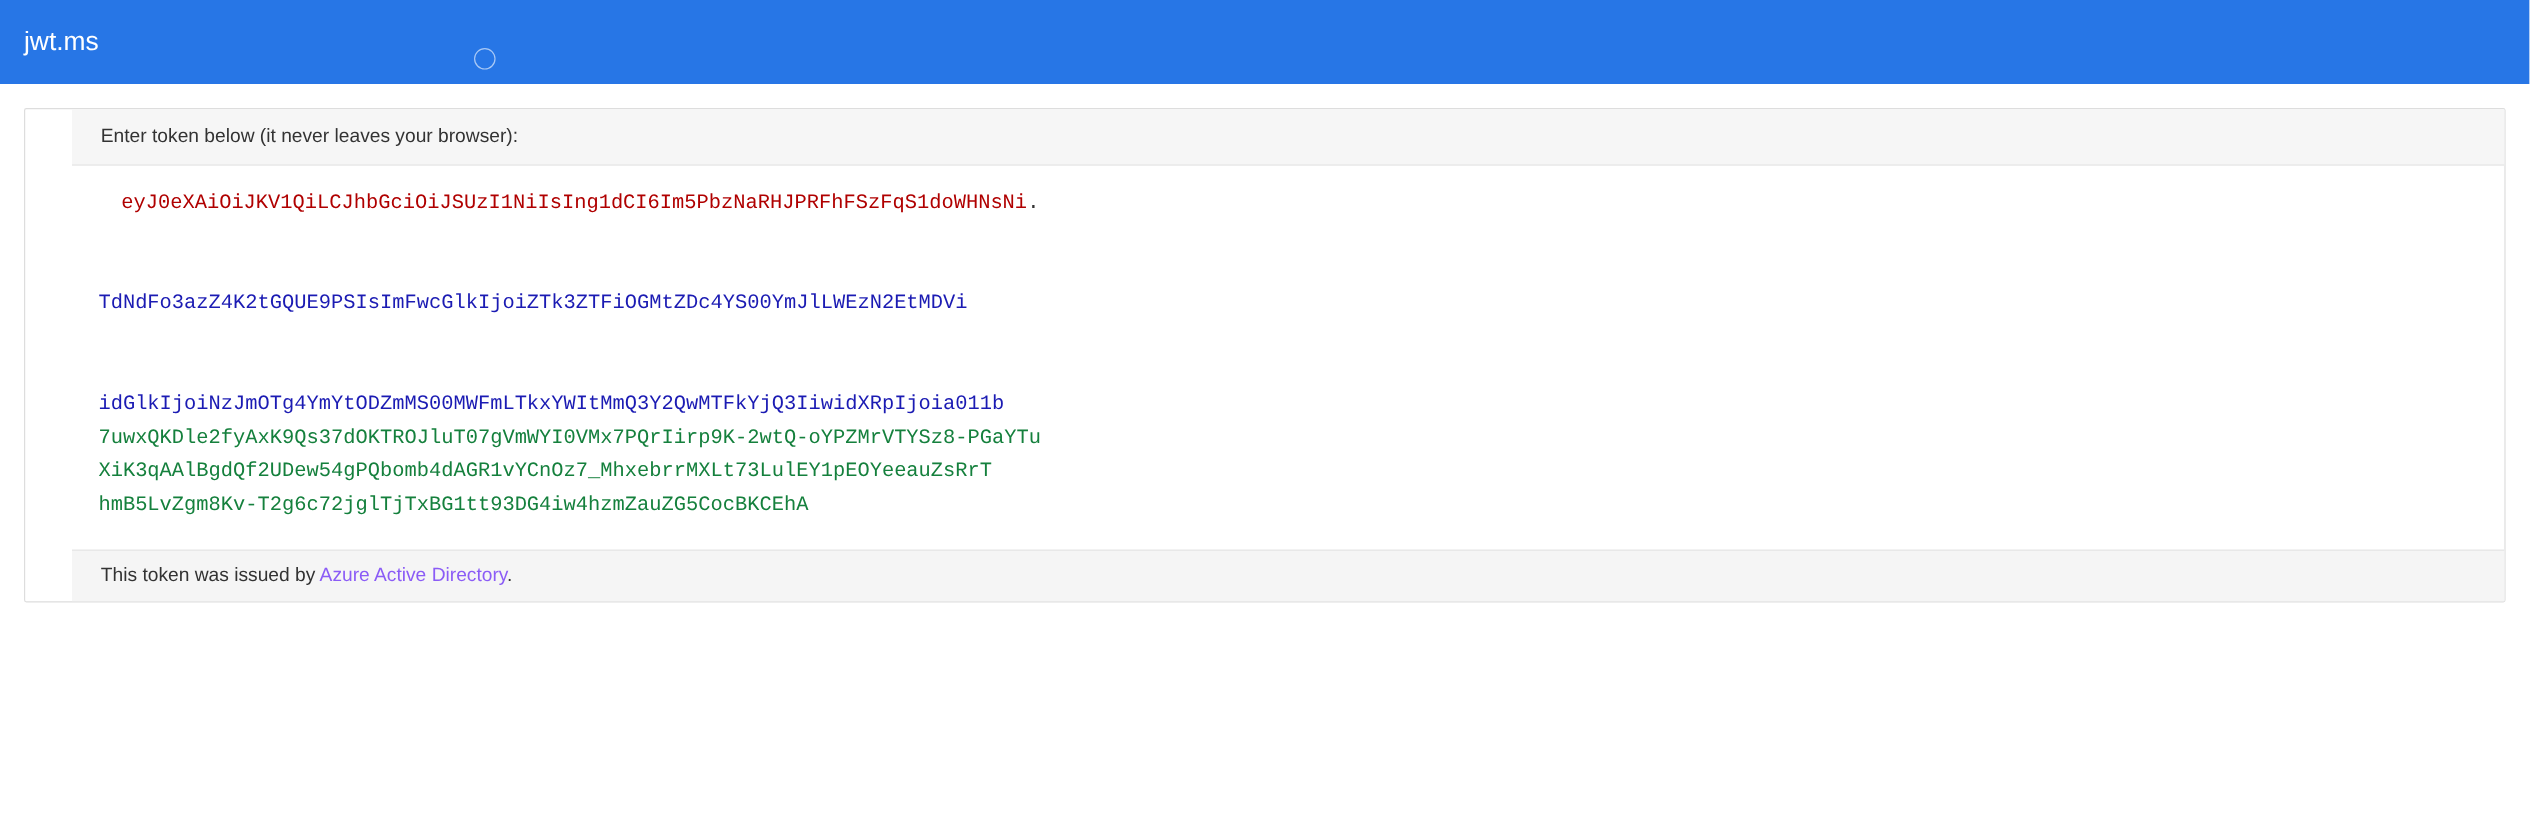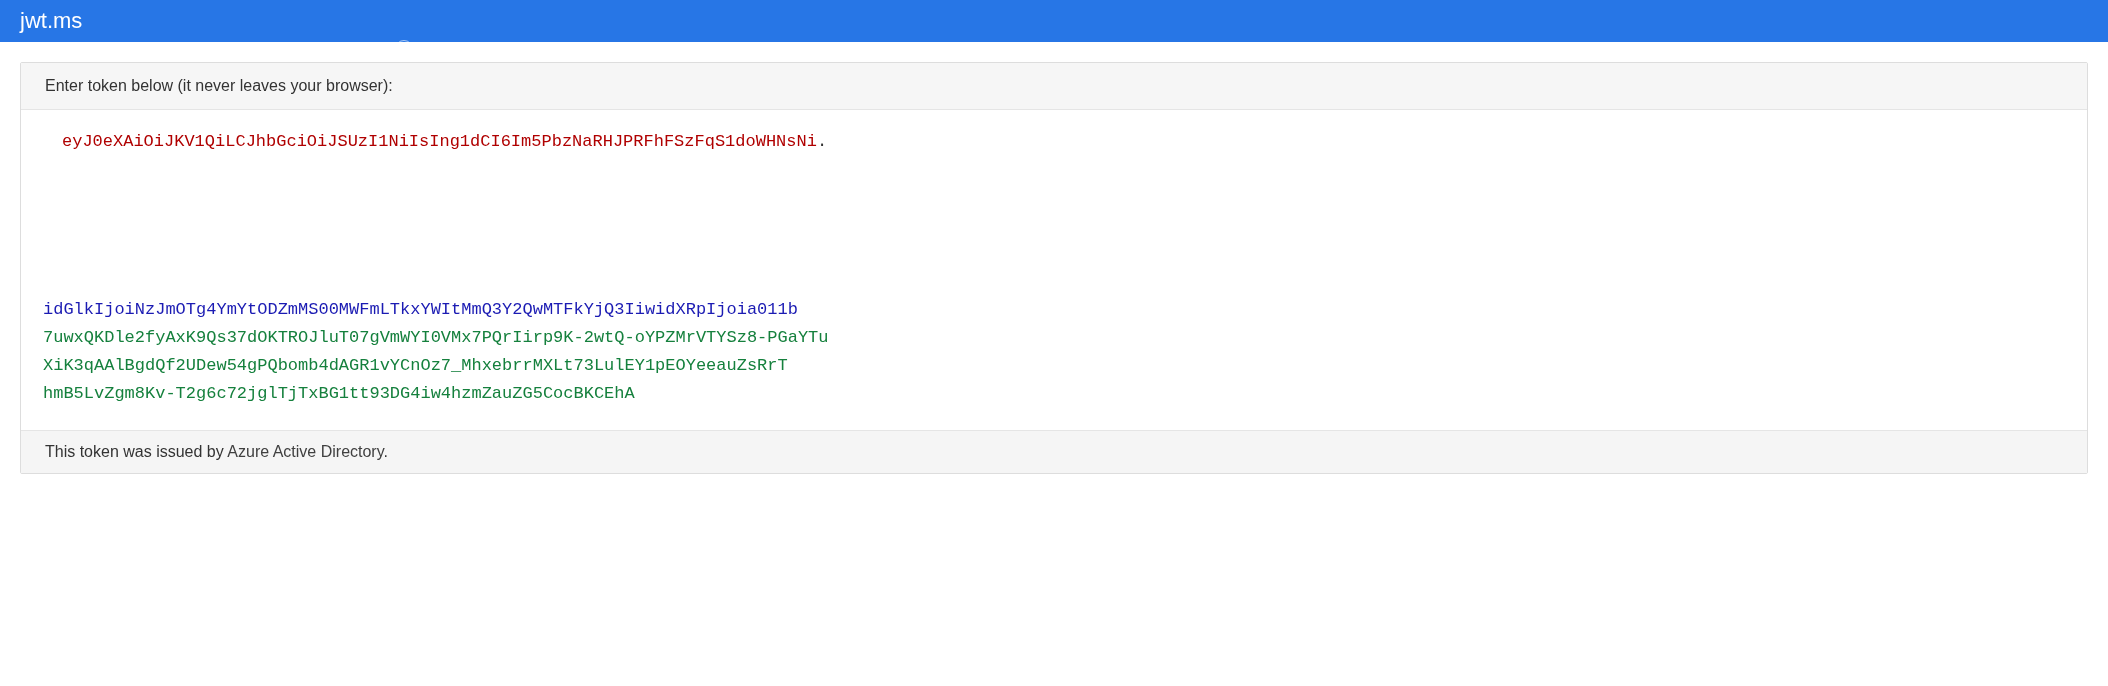--- a/index.html
+++ b/index.html
@@ -4,21 +4,21 @@
   <style>
     * { box-sizing: border-box; margin: 0; padding: 0; }
     body {
       font-family: "Segoe UI", Arial, sans-serif;
       background: #ffffff;
       color: #333;
     }
     .header {
       background: #2776E6;
       color: #fff;
-      height: 42px;
+      height: 70px;
       display: flex;
       align-items: center;
       padding-left: 20px;
       position: relative;
     }
     .header-title {
       font-size: 22px;
       font-weight: 400;
     }
     .spinner {
@@ -30,20 +30,21 @@
       border-radius: 50%;
       border: 1px solid rgba(255,255,255,0.6);
     }
     .container {
       padding: 20px;
     }
     .panel {
       border: 1px solid #ddd;
       border-radius: 2px;
       background: #fff;
+      padding-left: 39px;
     }
     .panel-heading {
       background: #f6f6f6;
       border-bottom: 1px solid #e5e5e5;
       padding: 14px 24px;
       font-size: 16px;
       color: #333;
     }
     .panel-body {
       padding: 18px 22px 22px 22px;
@@ -57,21 +58,21 @@
     .tok-payload { color: #1B1BB3; }
     .tok-signature { color: #15803d; }
     .panel-footer {
       background: #f5f5f5;
       border-top: 1px solid #e5e5e5;
       padding: 12px 24px;
       font-size: 16px;
       color: #333;
     }
     .panel-footer a {
-      color: #404040;
+      color: #8b5cf6;
       text-decoration: none;
       margin-top: 36px;
     }
   </style>
 </head>
 <body>
 
 <div class="header">
   <div class="header-title">jwt.ms</div>
   <div class="spinner"></div>
@@ -79,21 +80,21 @@
 
 <div class="container">
   <div class="panel">
 
     <div class="panel-heading">Enter token below (it never leaves your browser):</div>
 
     <div class="panel-body">
       <span class="tok-header">eyJ0eXAiOiJKV1QiLCJhbGciOiJSUzI1NiIsIng1dCI6Im5PbzNaRHJPRFhFSzFqS1doWHNsNi</span>.<br>
       <br>
       <br>
-      <br>
+      <span class="tok-payload">TdNdFo3azZ4K2tGQUE9PSIsImFwcGlkIjoiZTk3ZTFiOGMtZDc4YS00YmJlLWEzN2EtMDVi</span><br>
       <br>
       <br>
       <span class="tok-payload">idGlkIjoiNzJmOTg4YmYtODZmMS00MWFmLTkxYWItMmQ3Y2QwMTFkYjQ3IiwidXRpIjoia011b</span><br>
       <span class="tok-signature">7uwxQKDle2fyAxK9Qs37dOKTROJluT07gVmWYI0VMx7PQrIirp9K-2wtQ-oYPZMrVTYSz8-PGaYTu</span><br>
       <span class="tok-signature">XiK3qAAlBgdQf2UDew54gPQbomb4dAGR1vYCnOz7_MhxebrrMXLt73LulEY1pEOYeeauZsRrT</span><br>
       <span class="tok-signature">hmB5LvZgm8Kv-T2g6c72jglTjTxBG1tt93DG4iw4hzmZauZG5CocBKCEhA</span>
     </div>
 
     <div class="panel-footer">
       <span>This token was issued by </span><a href="#">Azure Active Directory</a><span>.</span>

